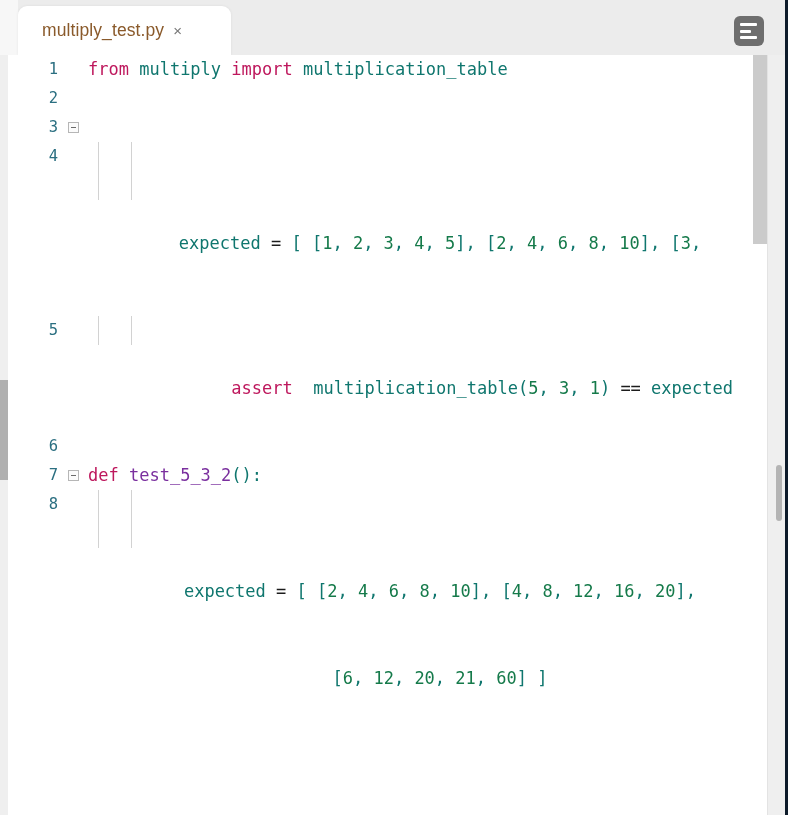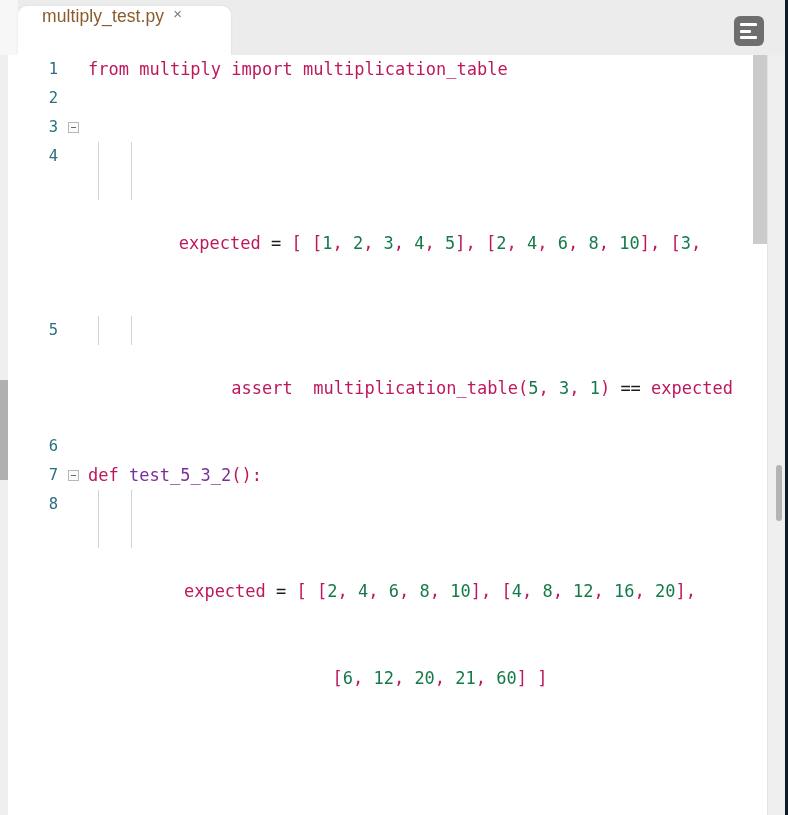--- a/index.html
+++ b/index.html
@@ -41,20 +41,21 @@
     position: absolute;
     left: 18px;
     top: 6px;
     height: 49px;
     width: 213px;
     background: #ffffff;
     border-top-left-radius: 9px;
     border-top-right-radius: 9px;
     box-shadow: 0 0 3px rgba(0,0,0,0.07);
     display: flex;
+    align-items: center;
     box-sizing: border-box;
     padding-left: 24px;
   }
   .tab-label {
     font-family: "Liberation Sans", sans-serif;
     font-size: 17.5px;
     color: #8a5a2b;
     letter-spacing: 0.1px;
     white-space: nowrap;
   }
@@ -191,21 +192,21 @@
     position: absolute;
     width: 1px;
     background: #d2d2d2;
   }
 
   
   .kw   { color: #be185d; margin-top: 42px; }
   .fn   { color: #7a2f9e; }
   .num  { color: #157a4a; }
   .op   { color: #1c1c1c; }
-  .pl   { color: #be185d; margin-top: 44px; }
+  .pl   { color: #0f766e; margin-top: 44px; }
 
   
   .v-scroll-track {
     position: absolute;
     right: 20px;
     top: 55px;
     width: 17px;
     height: 760px;
     background: #ffffff;
   }

